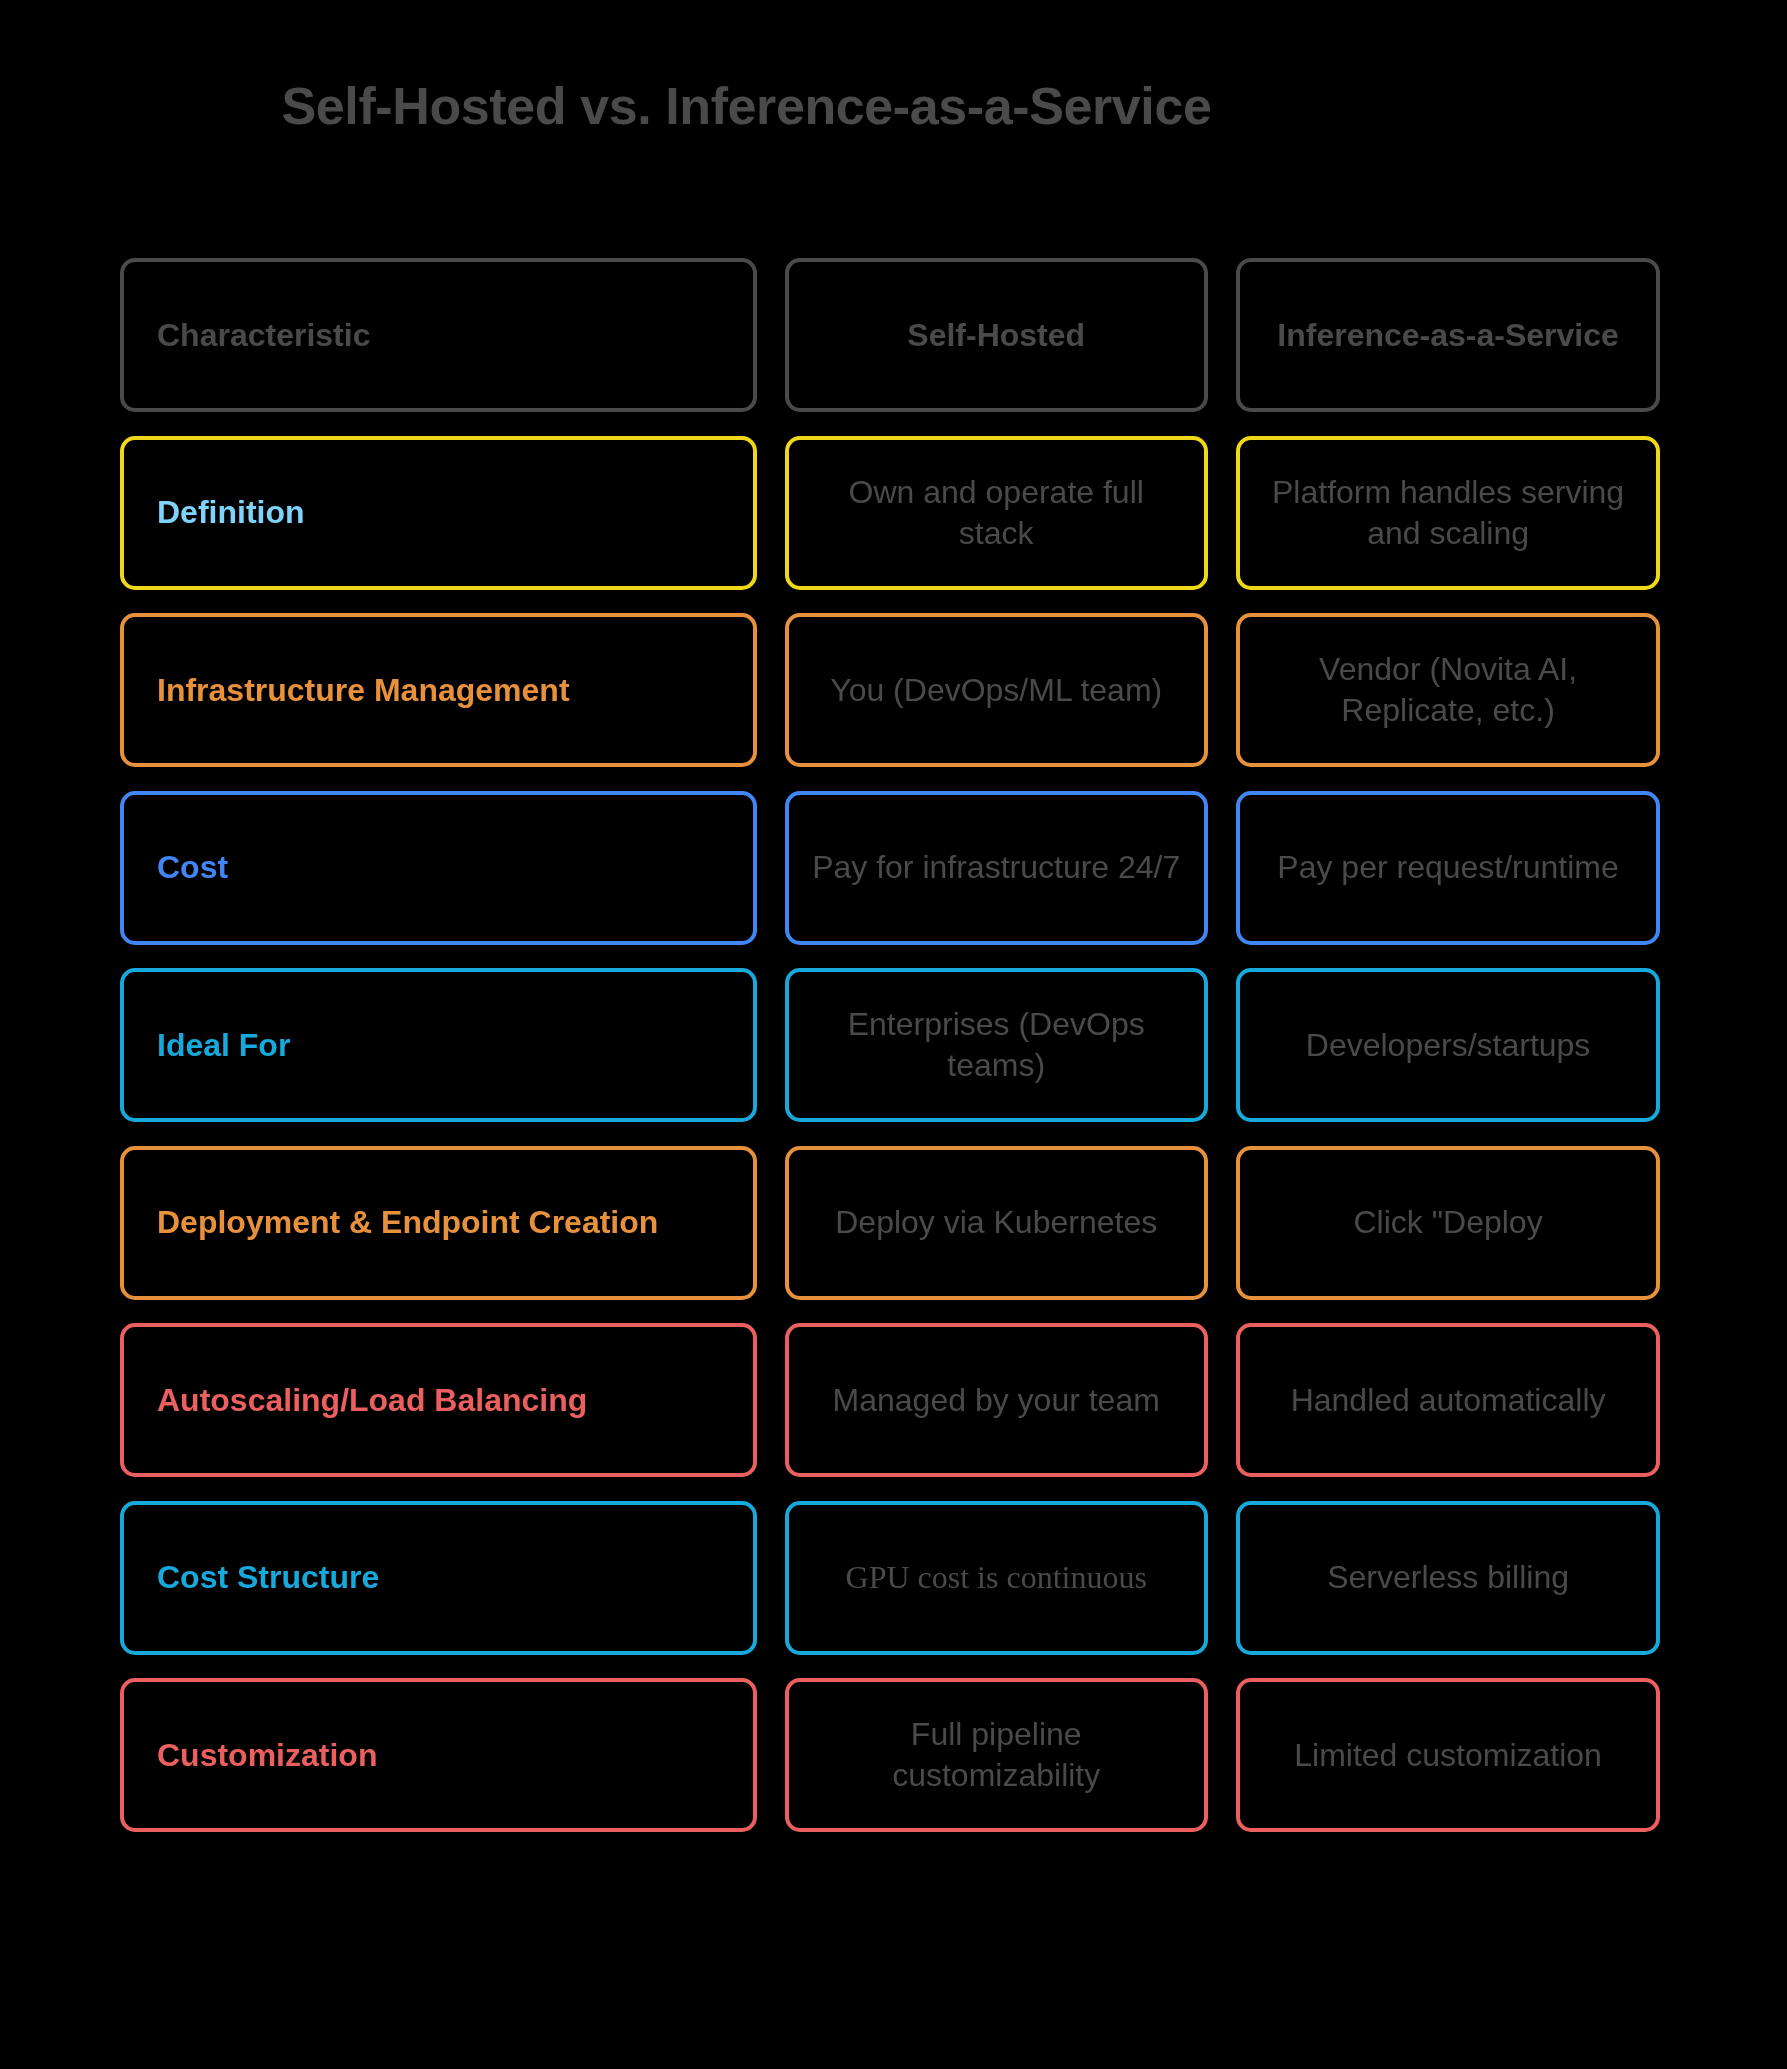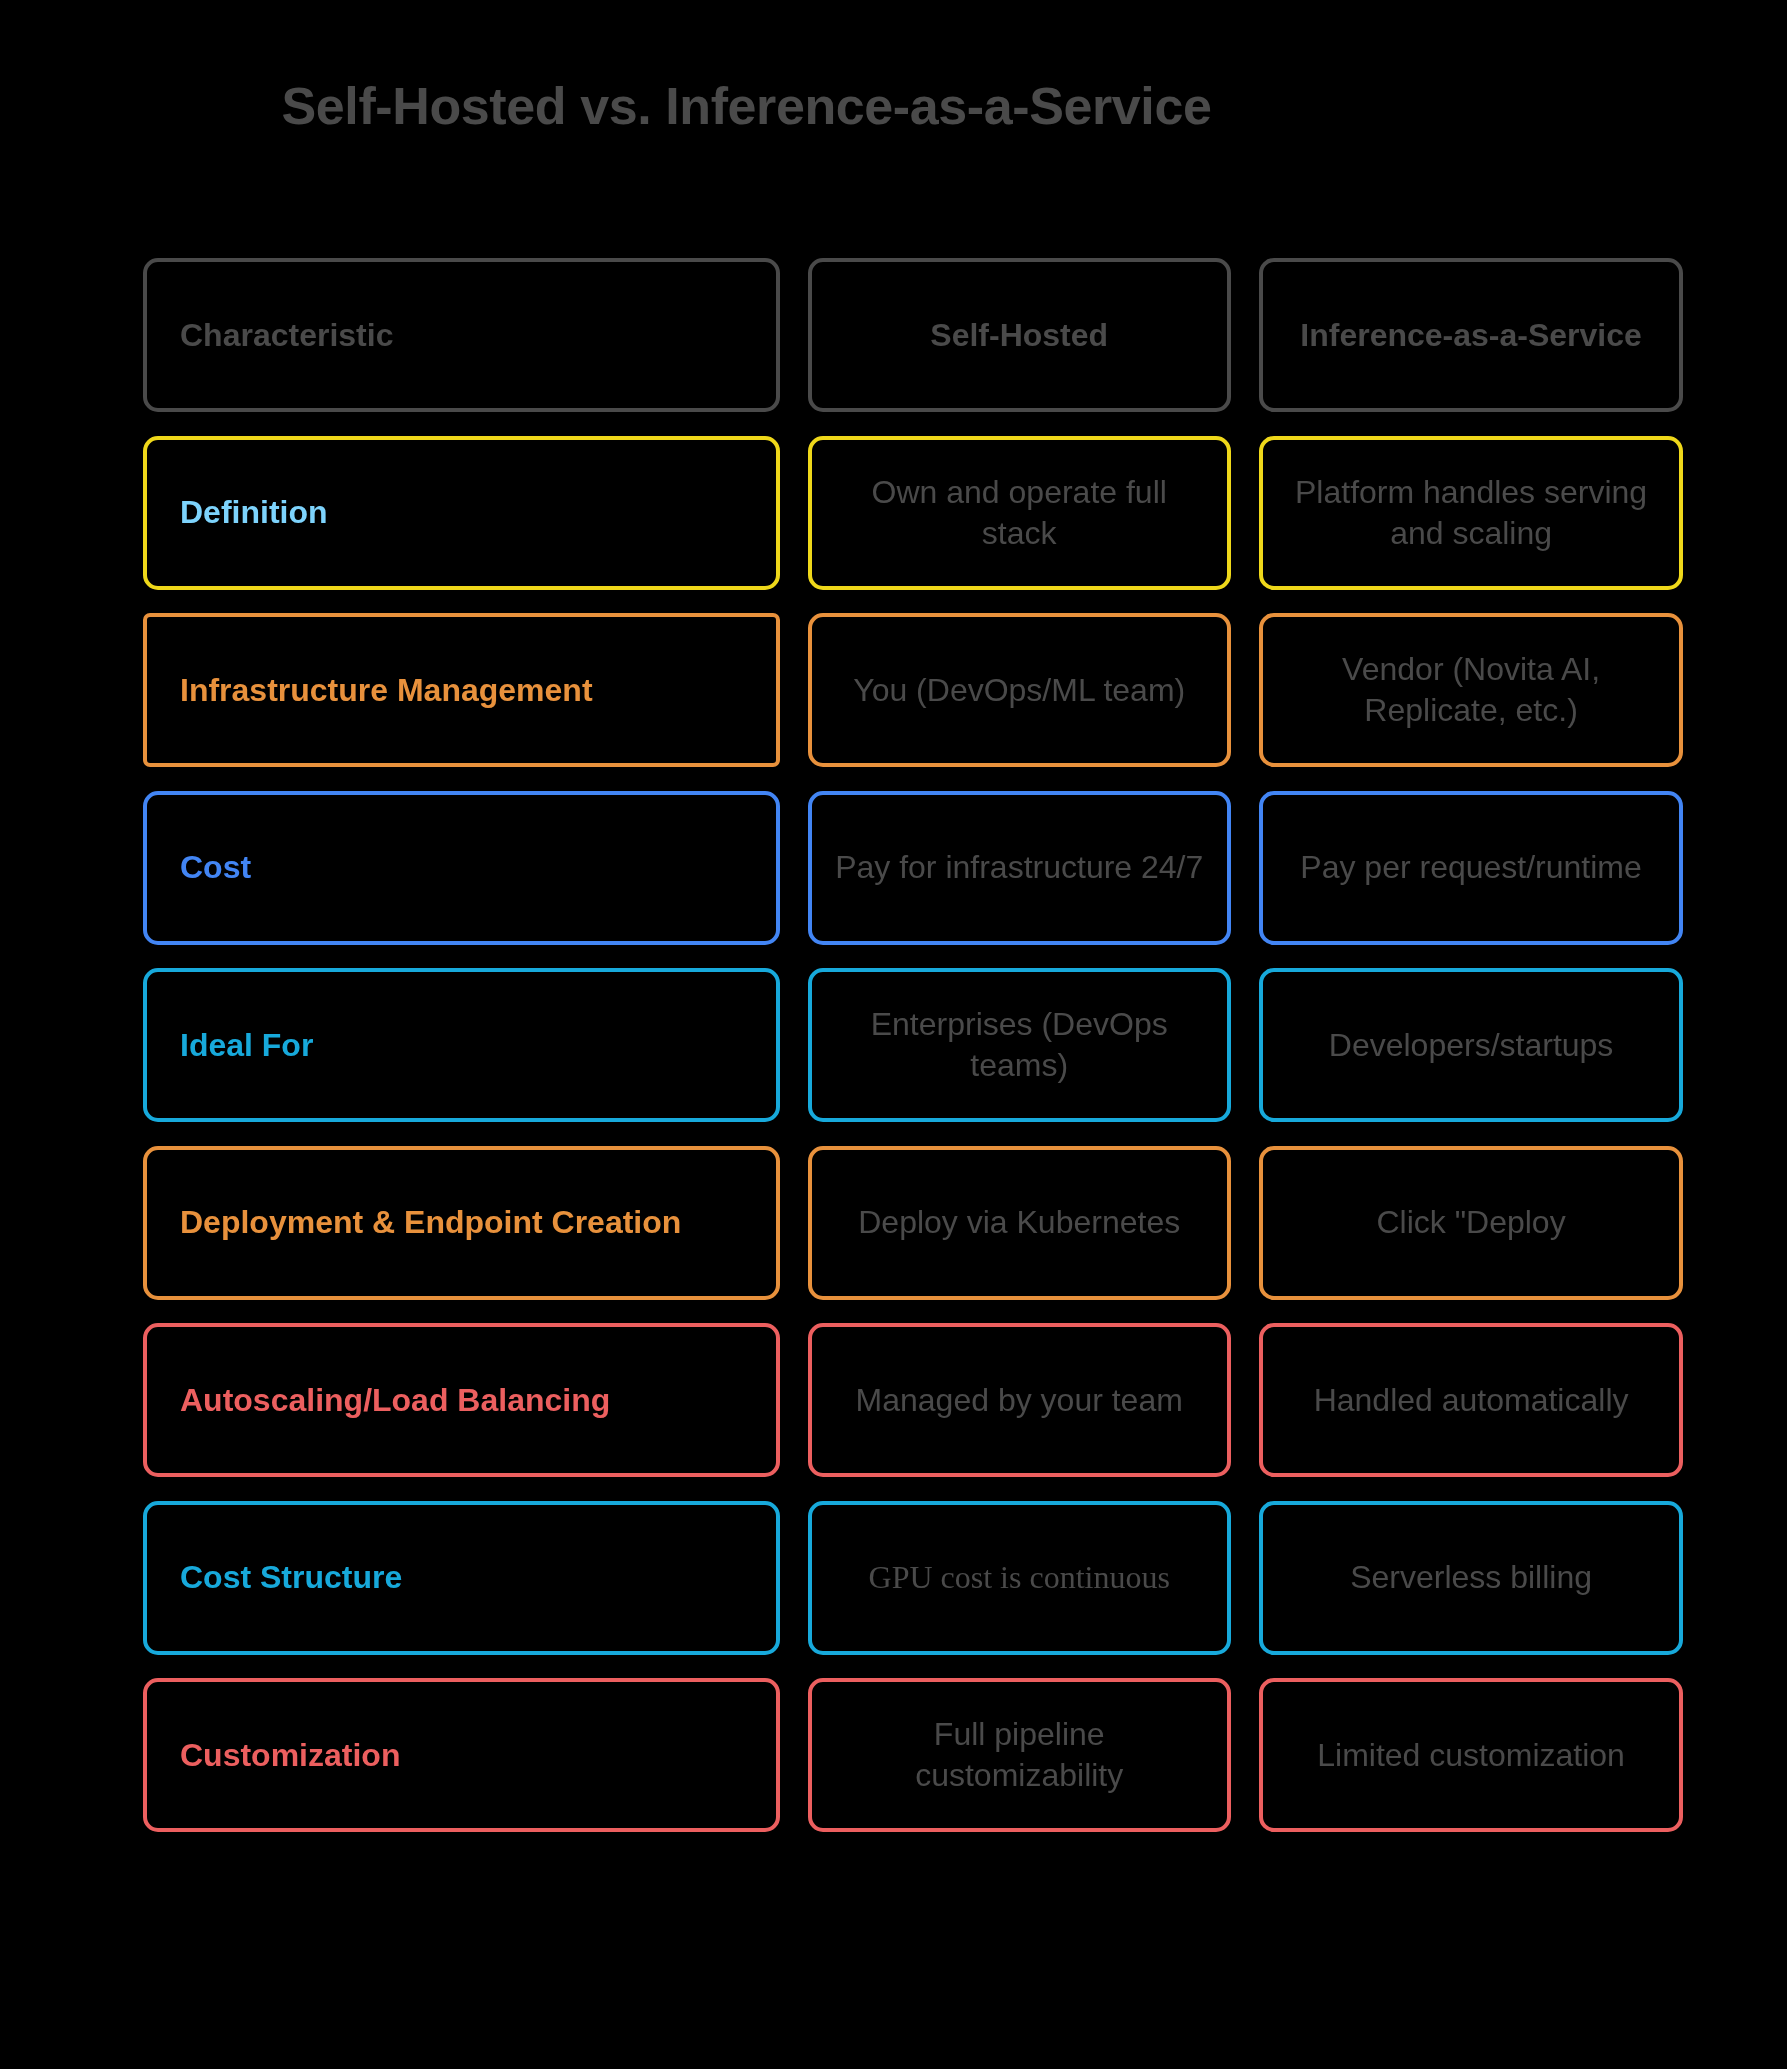--- a/index.html
+++ b/index.html
@@ -39,21 +39,20 @@
     left: 120px;
     top: 258px;
     width: 1540px;
   }
 
   .row {
     display: flex;
     flex-direction: row;
     width: 1540px;
     margin-bottom: 23.5px;
-    margin-left: 23px;
   }
 
   .cell {
     box-sizing: border-box;
     border: 4.2px solid #4a4a4a;
     border-radius: 15px;
     background: #000000;
     display: flex;
     align-items: center;
     min-height: 154px;
@@ -130,21 +129,21 @@
             <span class="cell-text" style="color: #7dd3fc;">Definition</span>
           </div>
           <div class="cell c2" style="border-color: rgb(239, 216, 26);">
             <span class="cell-text">Own and operate full stack</span>
           </div>
           <div class="cell c3" style="border-color: rgb(239, 216, 26);">
             <span class="cell-text">Platform handles serving and scaling</span>
           </div>
         </div>
         <div class="row row-data">
-          <div class="cell c1" style="border-color: rgb(232, 145, 60); border-radius: 7px;">
+          <div class="cell c1" style="border-color: rgb(232, 145, 60);">
             <span class="cell-text" style="color: rgb(232, 145, 60);">Infrastructure Management</span>
           </div>
           <div class="cell c2" style="border-color: rgb(232, 145, 60);">
             <span class="cell-text">You (DevOps/ML team)</span>
           </div>
           <div class="cell c3" style="border-color: rgb(232, 145, 60);">
             <span class="cell-text">Vendor (Novita AI, Replicate, etc.)</span>
           </div>
         </div>
         <div class="row row-data">

